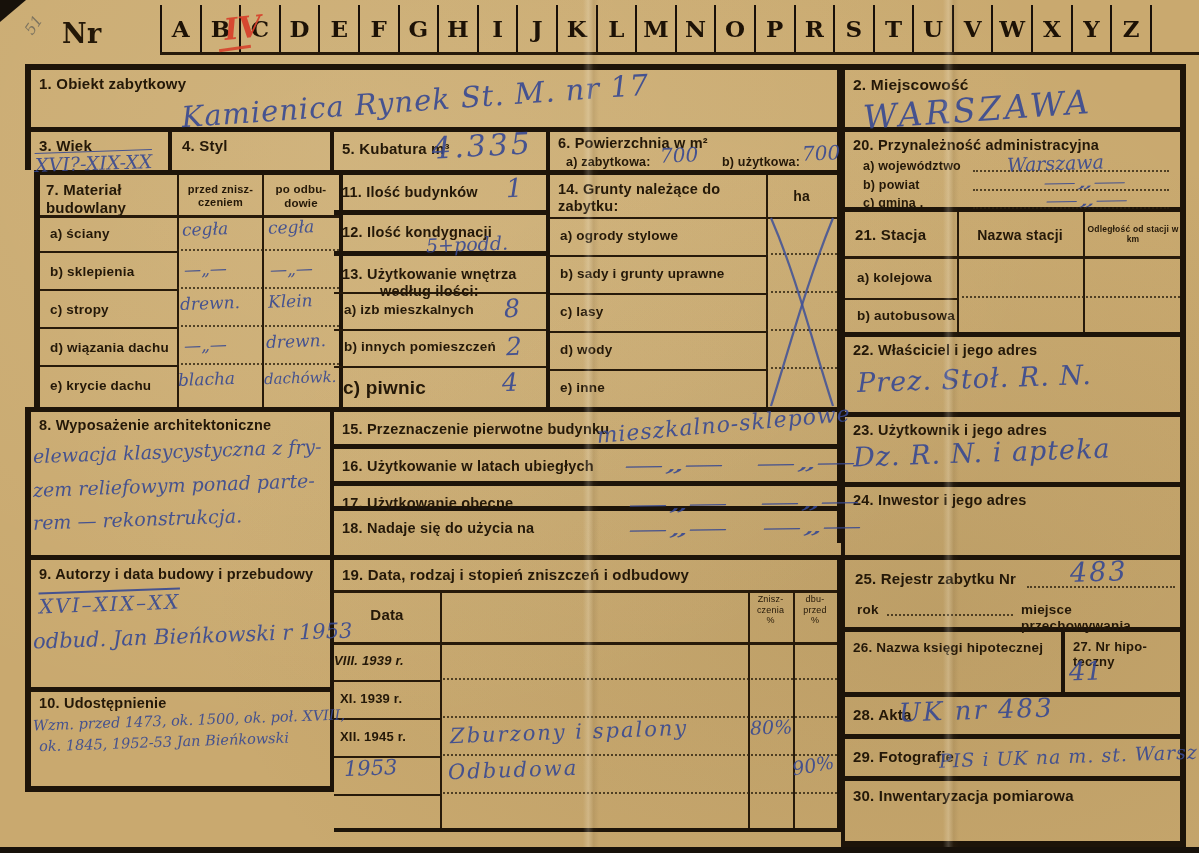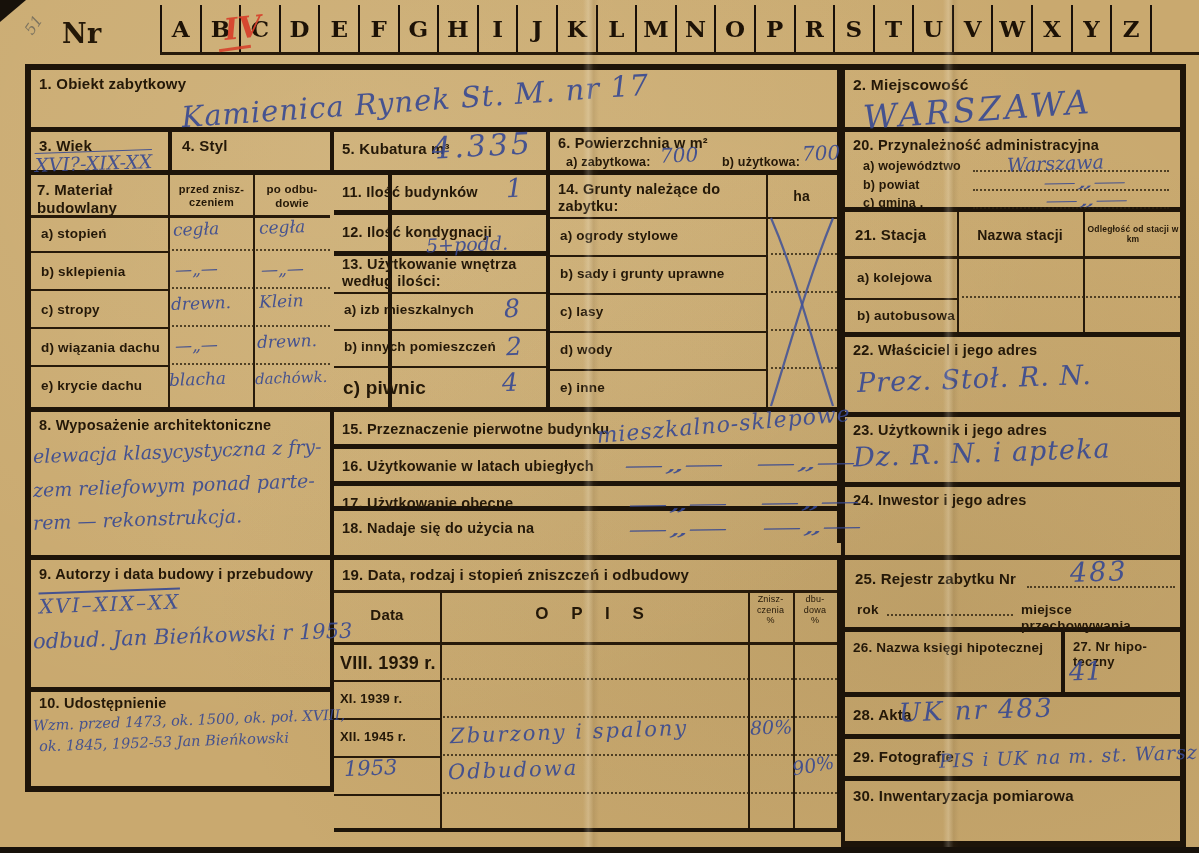--- a/index.html
+++ b/index.html
@@ -96,32 +96,32 @@
     <div class="hw" style="left:98px;top:-4px;font-size:30px;letter-spacing:3px;transform:rotate(-3deg);">4.335</div>
   </div>
   <div class="sec" style="left:550px;top:127px;width:291px;height:43px;border-width:5px 4px 0 0;">
     <div class="lab" style="left:8px;top:3px;">6. Powierzchnia w m²</div>
     <div class="lab" style="left:16px;top:23px;font-size:12.5px;">a) zabytkowa:</div>
     <div class="hw" style="left:110px;top:11px;font-size:20px;">700</div>
     <div class="lab" style="left:172px;top:23px;font-size:12.5px;">b) użytkowa:</div>
     <div class="hw" style="left:252px;top:9px;font-size:20px;">700</div>
   </div>
 
-  <div class="sec" style="left:25px;top:170px;width:367px;height:237px;border-width:5px 4px 0 6px;">
+  <div class="sec" style="left:34px;top:170px;width:309px;height:237px;border-width:5px 4px 0 6px;">
     <div class="lab" style="left:6px;top:6px;font-size:15px;">7. Materiał
 budowlany</div>
     <div class="lab ctr" style="left:139px;top:8px;width:83px;font-size:11px;">przed znisz-
 czeniem</div>
     <div class="lab ctr" style="left:224px;top:8px;width:74px;font-size:11.5px;">po odbu-
 dowie</div>
     <div class="sol" style="left:137px;top:0;width:2px;height:232px;"></div>
     <div class="sol" style="left:222px;top:0;width:2px;height:232px;"></div>
     <div class="sol" style="left:0;top:40px;width:299px;height:2.5px;"></div>
 
-    <div class="lab" style="left:10px;top:51px;font-size:13.5px;">a) stopień</div>
+    <div class="lab" style="left:10px;top:51px;font-size:13.5px;">a) ściany</div>
     <div class="hw" style="left:142px;top:44px;font-size:17px;">cegła</div>
     <div class="hw" style="left:228px;top:42px;font-size:17px;">cegła</div>
     <div class="sol" style="left:0;top:76px;width:137px;height:2px;"></div>
     <div class="dot" style="left:137px;top:74px;width:162px;"></div>
 
     <div class="lab" style="left:10px;top:89px;font-size:13.5px;text-align:center;">b) sklepienia</div>
     <div class="hw" style="left:144px;top:84px;font-size:17px;">—„—</div>
     <div class="hw" style="left:230px;top:84px;font-size:17px;">—„—</div>
     <div class="sol" style="left:0;top:114px;width:137px;height:2px;"></div>
     <div class="dot" style="left:137px;top:112px;width:162px;"></div>
@@ -164,21 +164,21 @@
 
   <div class="sec" style="left:334px;top:170px;width:216px;height:40px;border-width:5px 4px 0 0;">
     <div class="lab" style="left:8px;top:9px;">11. Ilość budynków</div>
     <div class="hw" style="left:172px;top:-2px;font-size:26px;">1</div>
   </div>
   <div class="sec" style="left:334px;top:210px;width:216px;height:41px;border-width:5px 4px 0 0;">
     <div class="lab" style="left:8px;top:9px;">12. Ilość kondygnacji</div>
     <div class="hw" style="left:92px;top:18px;font-size:19px;">5+podd.</div>
   </div>
   <div class="sec" style="left:334px;top:251px;width:216px;height:156px;border-width:5px 4px 0 0;">
-    <div class="lab" style="left:8px;top:0;">13. Użytkowanie wnętrza
+    <div class="lab" style="left:8px;top:10px;text-align:center;">13. Użytkowanie wnętrza
 według ilości:</div>
     <div class="sol" style="left:0;top:36px;width:212px;height:2px;"></div>
     <div class="lab" style="left:10px;top:46px;font-size:13.5px;">a) izb mieszkalnych</div>
     <div class="hw" style="left:170px;top:38px;font-size:25px;">8</div>
     <div class="sol" style="left:0;top:73px;width:212px;height:2px;"></div>
     <div class="lab" style="left:10px;top:83px;font-size:13.5px;">b) innych pomieszczeń</div>
     <div class="hw" style="left:172px;top:76px;font-size:25px;">2</div>
     <div class="sol" style="left:0;top:110px;width:212px;height:2px;"></div>
     <div class="lab" style="left:9px;top:121px;font-size:19px;">c) piwnic</div>
     <div class="hw" style="left:168px;top:112px;font-size:25px;">4</div>
@@ -229,30 +229,29 @@
     <div class="hw stretch" style="left:428px;top:6px;font-size:18px;">—„—</div>
   </div>
 
   <div class="sec" style="left:334px;top:555px;width:507px;height:277px;border-width:5px 4px 4px 0;">
     <div class="lab" style="left:8px;top:6px;font-size:15px;">19. Data, rodzaj i stopień zniszczeń i odbudowy</div>
     <div class="sol" style="left:0;top:30px;width:503px;height:3px;"></div>
     <div class="sol" style="left:106px;top:30px;width:2px;height:238px;"></div>
     <div class="sol" style="left:414px;top:30px;width:2px;height:238px;"></div>
     <div class="sol" style="left:459px;top:30px;width:2px;height:238px;"></div>
     <div class="lab ctr" style="left:0;top:46px;width:106px;font-size:15px;">Data</div>
-    <div class="lab ctr" style="left:106px;top:44px;width:308px;font-size:17px;letter-spacing:9px;">O P I S</div>
     <div class="lab ctr" style="left:414px;top:34px;width:45px;font-size:9px;font-weight:400;">Znisz-
 czenia
 %</div>
     <div class="lab ctr" style="left:459px;top:34px;width:44px;font-size:9px;font-weight:400;">dbu-
-dowa
+przed
 %</div>
     <div class="sol" style="left:0;top:82px;width:503px;height:3px;"></div>
 
-    <div class="lab" style="left:6px;top:93px;font-size:18px;">VIII. 1939 r.</div>
+    <div class="lab" style="left:0;top:93px;font-size:13px;font-style:italic;">VIII. 1939 r.</div>
     <div class="sol" style="left:0;top:120px;width:106px;height:2px;"></div>
     <div class="dot" style="left:106px;top:118px;width:397px;"></div>
 
     <div class="lab" style="left:6px;top:131px;font-size:13px;">XI. 1939 r.</div>
     <div class="sol" style="left:0;top:158px;width:106px;height:2px;"></div>
     <div class="dot" style="left:106px;top:156px;width:397px;"></div>
 
     <div class="lab" style="left:6px;top:169px;font-size:13px;">XII. 1945 r.</div>
     <div class="hw" style="left:116px;top:160px;font-size:21px;letter-spacing:2px;">Zburzony i spalony</div>
     <div class="hw" style="left:416px;top:156px;font-size:19px;">80%</div>

